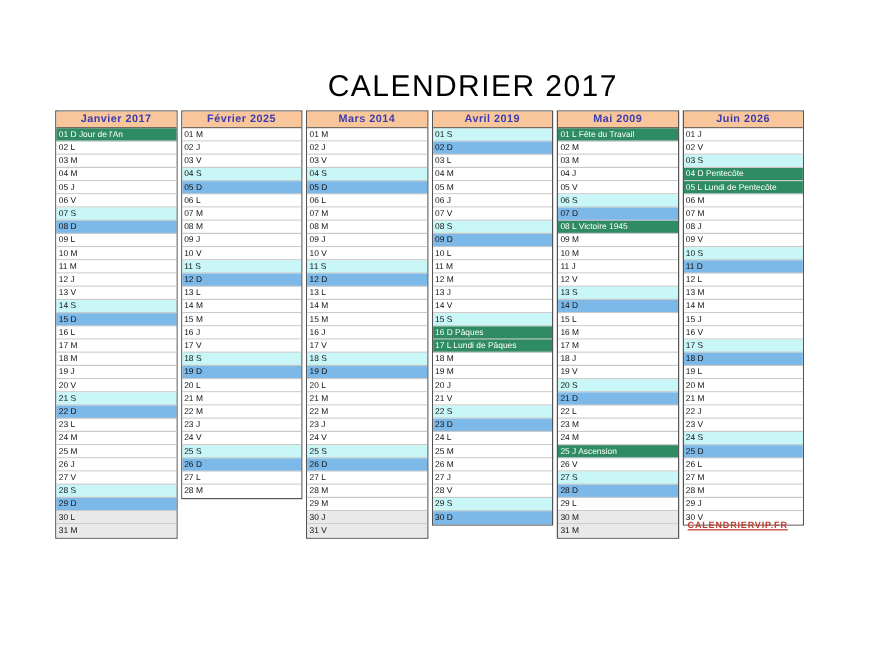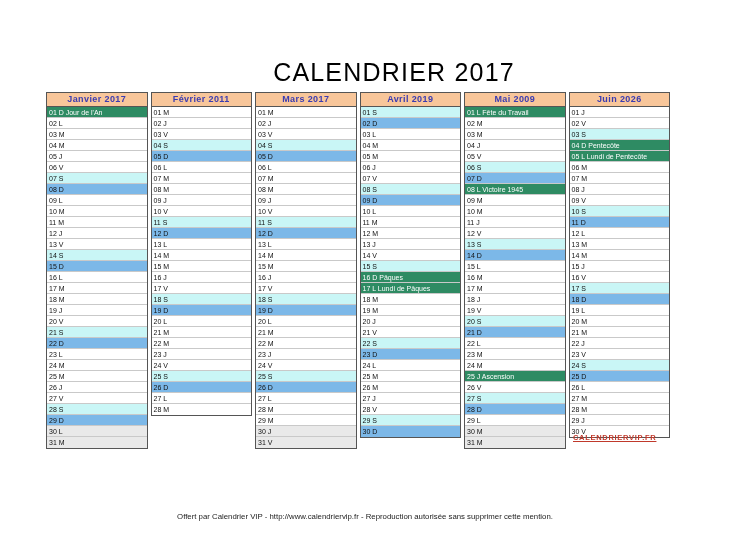--- a/index.html
+++ b/index.html
@@ -155,21 +155,21 @@
         <div class="day-row weekday"><span class="day-label">24 M</span></div>
         <div class="day-row weekday"><span class="day-label">25 M</span></div>
         <div class="day-row weekday"><span class="day-label">26 J</span></div>
         <div class="day-row weekday"><span class="day-label">27 V</span></div>
         <div class="day-row sat"><span class="day-label">28 S</span></div>
         <div class="day-row sun"><span class="day-label">29 D</span></div>
         <div class="day-row tail"><span class="day-label">30 L</span></div>
         <div class="day-row tail"><span class="day-label">31 M</span></div>
       </div>
       <div class="month-column">
-        <div class="month-header">Février 2011</div>
+        <div class="month-header">Février 2025</div>
         <div class="day-row weekday"><span class="day-label">01 M</span></div>
         <div class="day-row weekday"><span class="day-label">02 J</span></div>
         <div class="day-row weekday"><span class="day-label">03 V</span></div>
         <div class="day-row sat"><span class="day-label">04 S</span></div>
         <div class="day-row sun"><span class="day-label">05 D</span></div>
         <div class="day-row weekday"><span class="day-label">06 L</span></div>
         <div class="day-row weekday"><span class="day-label">07 M</span></div>
         <div class="day-row weekday"><span class="day-label">08 M</span></div>
         <div class="day-row weekday"><span class="day-label">09 J</span></div>
         <div class="day-row weekday"><span class="day-label">10 V</span></div>
@@ -186,21 +186,21 @@
         <div class="day-row weekday"><span class="day-label">21 M</span></div>
         <div class="day-row weekday"><span class="day-label">22 M</span></div>
         <div class="day-row weekday"><span class="day-label">23 J</span></div>
         <div class="day-row weekday"><span class="day-label">24 V</span></div>
         <div class="day-row sat"><span class="day-label">25 S</span></div>
         <div class="day-row sun"><span class="day-label">26 D</span></div>
         <div class="day-row weekday"><span class="day-label">27 L</span></div>
         <div class="day-row weekday"><span class="day-label">28 M</span></div>
       </div>
       <div class="month-column">
-        <div class="month-header">Mars 2017</div>
+        <div class="month-header">Mars 2014</div>
         <div class="day-row weekday"><span class="day-label">01 M</span></div>
         <div class="day-row weekday"><span class="day-label">02 J</span></div>
         <div class="day-row weekday"><span class="day-label">03 V</span></div>
         <div class="day-row sat"><span class="day-label">04 S</span></div>
         <div class="day-row sun"><span class="day-label">05 D</span></div>
         <div class="day-row weekday"><span class="day-label">06 L</span></div>
         <div class="day-row weekday"><span class="day-label">07 M</span></div>
         <div class="day-row weekday"><span class="day-label">08 M</span></div>
         <div class="day-row weekday"><span class="day-label">09 J</span></div>
         <div class="day-row weekday"><span class="day-label">10 V</span></div>
@@ -323,15 +323,14 @@
         <div class="day-row weekday"><span class="day-label">26 L</span></div>
         <div class="day-row weekday"><span class="day-label">27 M</span></div>
         <div class="day-row weekday"><span class="day-label">28 M</span></div>
         <div class="day-row weekday"><span class="day-label">29 J</span></div>
         <div class="day-row weekday"><span class="day-label">30 V</span></div>
       </div>
     </div>
 
   <div id="watermark">CALENDRIERVIP.FR</div>
 
-  <div id="footer-note">Offert par Calendrier VIP - http://www.calendriervip.fr - Reproduction autorisée sans supprimer cette mention.</div>
 
 </div>
 
 </body></html>

